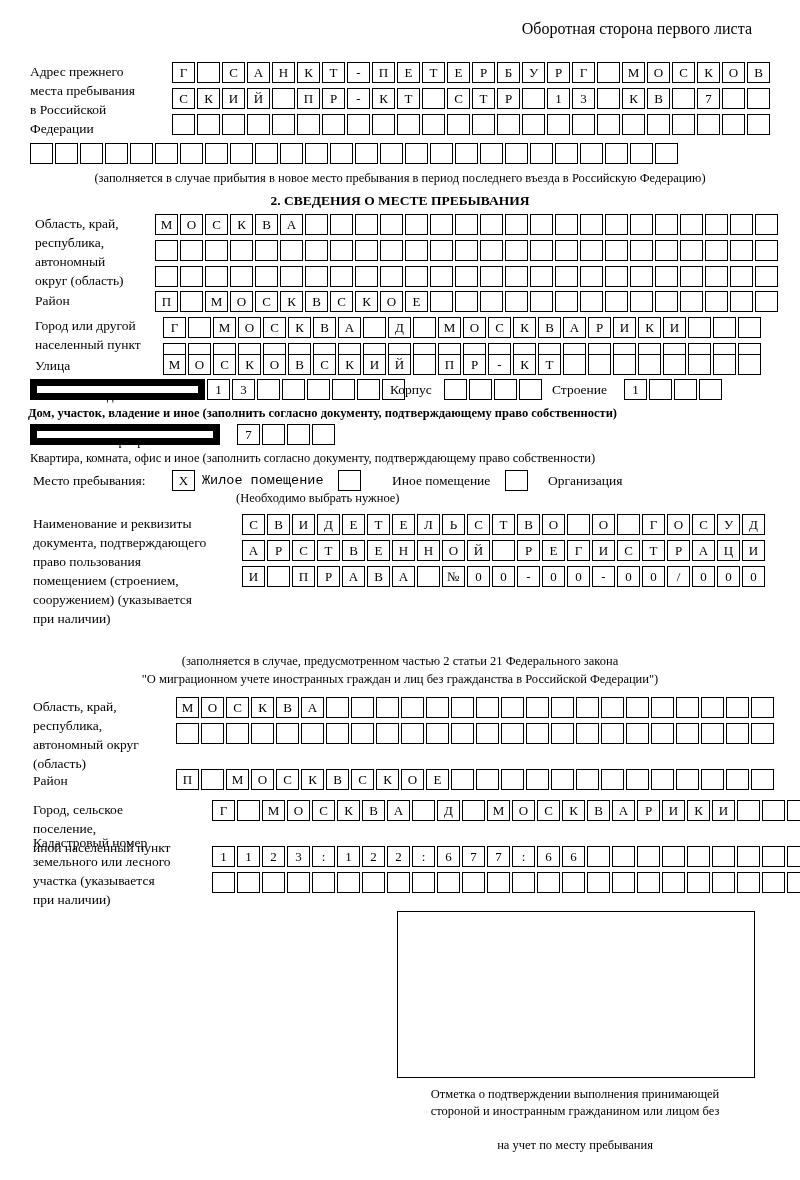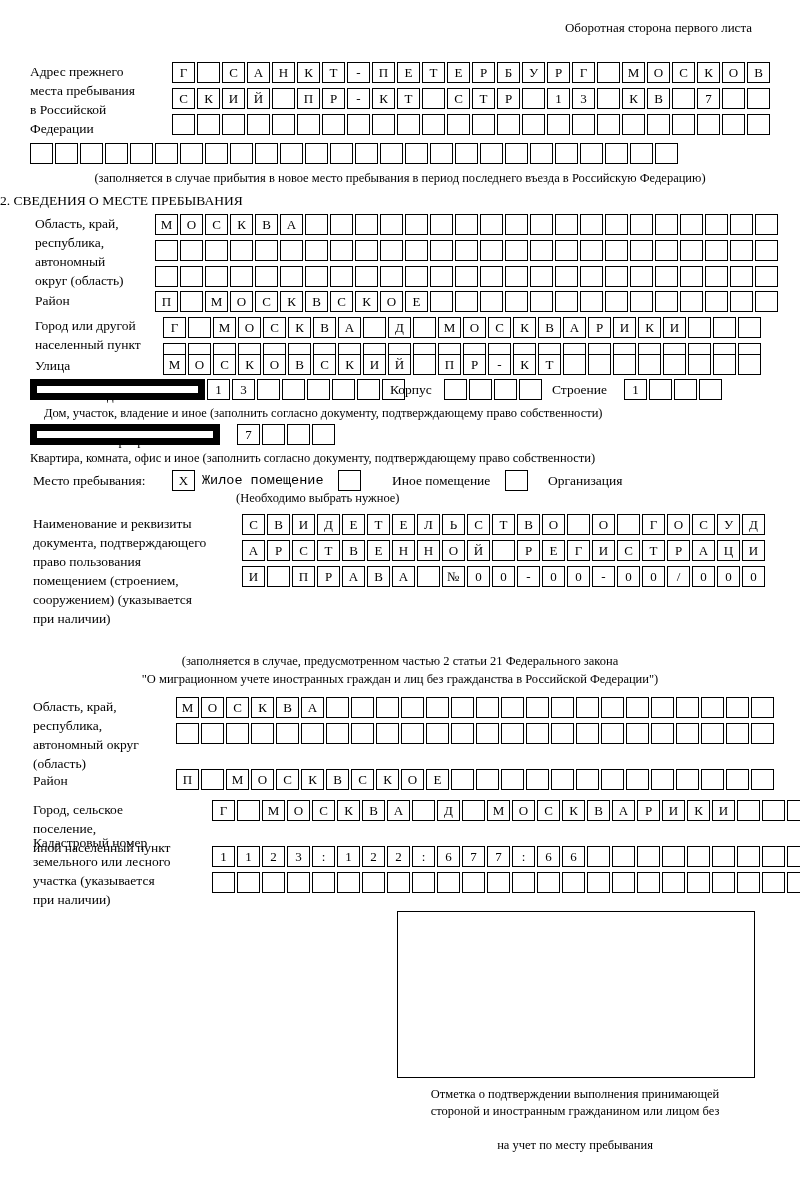--- a/index.html
+++ b/index.html
@@ -18,36 +18,36 @@
   .page {
     position: relative;
     width: 800px;
     height: 1180px;
   }
   .abs { position: absolute; }
 
   .hdr-right {
     right: 48px;
     top: 20px;
-    font-size: 13px;
+    font-size: 16px;
     margin-left: 41px;
   }
   .lbl {
     font-size: 13.5px;
     line-height: 19px;
     white-space: pre-line;
   }
   .lbl-sm {
     font-size: 12.5px;
     line-height: 18px;
   }
   .section-title {
     font-size: 13.5px;
-    font-weight: normal;
-    text-align: left;
+    font-weight: bold;
+    text-align: center;
     width: 100%;
   }
   .sub-title {
     font-size: 13.5px;
     font-weight: bold;
     text-align: center;
     width: 100%;
   }
 
   
@@ -451,21 +451,21 @@
     <div class="cell"></div>
     <div class="cell"></div>
   </div>
   <div class="abs inline-label" style="left:552px; top:379px;">Строение</div>
   <div class="abs cells" style="left:624px; top:379px;">
     <div class="cell">1</div>
     <div class="cell"></div>
     <div class="cell"></div>
     <div class="cell"></div>
   </div>
-  <div class="abs lbl-sm" style="left:44px; top:404px;">Дом, участок, владение и иное (заполнить согласно документу, подтверждающему право собственности)</div>
+  <div class="abs lbl-sm" style="left:28px; top:404px;font-weight:bold;">Дом, участок, владение и иное (заполнить согласно документу, подтверждающему право собственности)</div>
 
   <div class="abs wbox" style="left:30px; top:424px; width:190px;">квартира</div>
   <div class="abs cells" style="left:237px; top:424px;">
     <div class="cell">7</div>
     <div class="cell"></div>
     <div class="cell"></div>
     <div class="cell"></div>
   </div>
   <div class="abs lbl-sm" style="left:30px; top:449px;">Квартира, комната, офис и иное (заполнить согласно документу, подтверждающему право собственности)</div>
 

